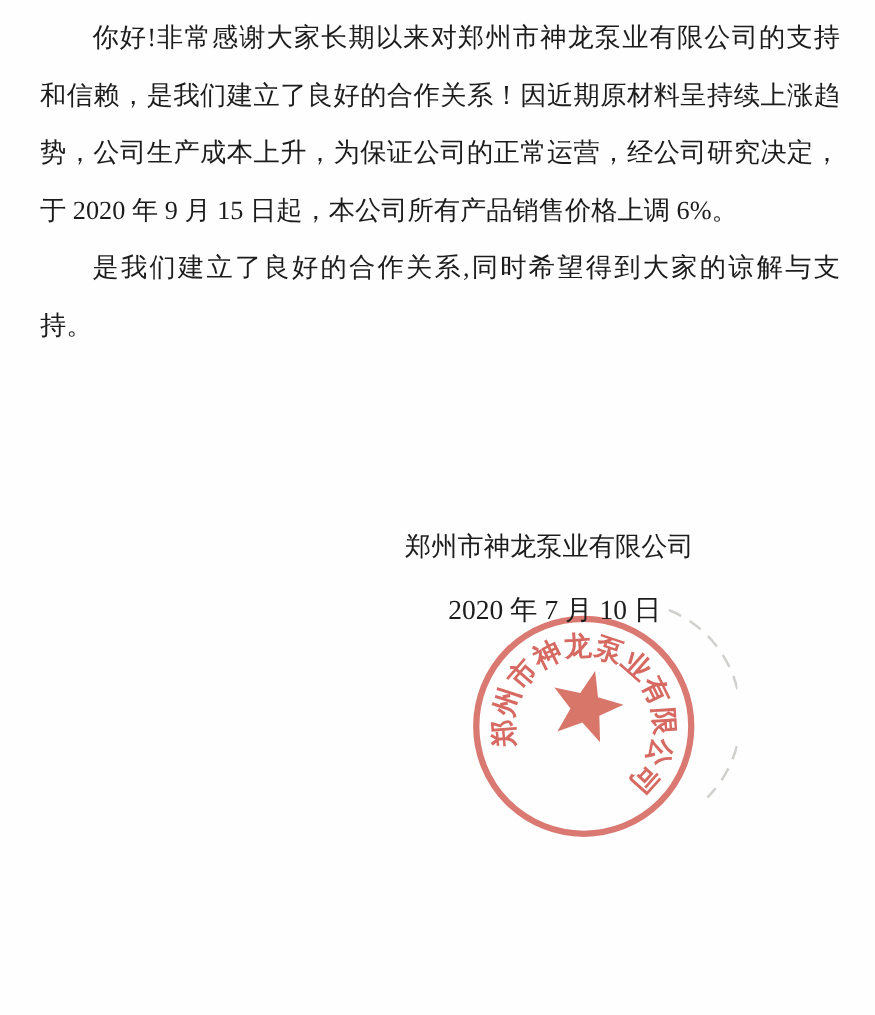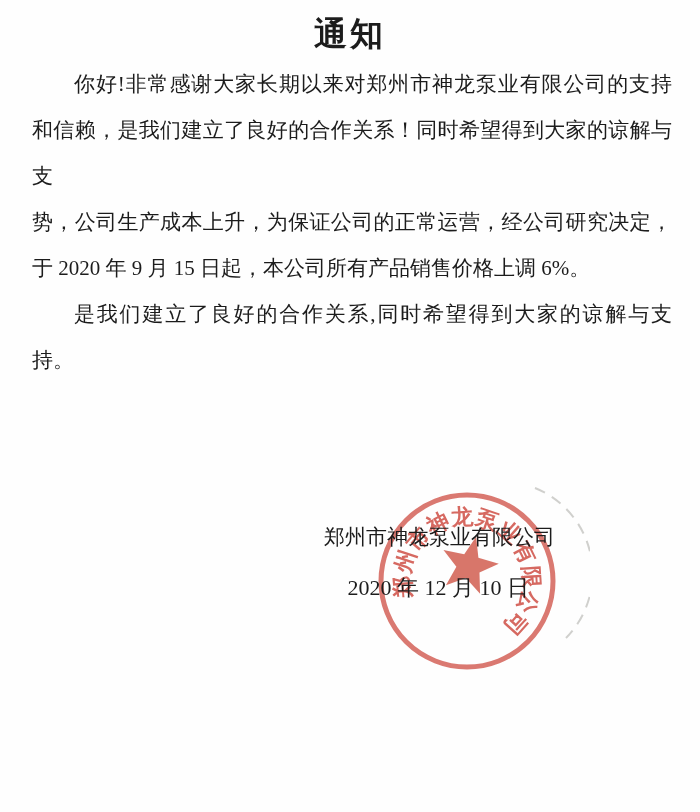--- a/index.html
+++ b/index.html
@@ -72,39 +72,38 @@
     font-size: 22px;
     letter-spacing: 0.5px;
     font-weight: 600;
   }
 </style>
 </head>
 <body>
 
 <div class="page">
 
-  <div class="doc-title">通知</div>
 
   <div class="content">
 
     <div class="para first">
       <div class="line jfull indent">你好!非常感谢大家长期以来对郑州市神龙泵业有限公司的支持</div>
-      <div class="line jfull">和信赖，是我们建立了良好的合作关系！同时希望得到大家的谅解与支</div>
+      <div class="line jfull">和信赖，是我们建立了良好的合作关系！因近期原材料呈持续上涨趋</div>
       <div class="line jfull">势，公司生产成本上升，为保证公司的正常运营，经公司研究决定，</div>
       <div class="line">于 2020 年 9 月 15 日起，本公司所有产品销售价格上调 6%。</div>
     </div>
 
     <div class="para">
       <div class="line jfull indent">是我们建立了良好的合作关系,同时希望得到大家的谅解与支</div>
       <div class="line">持。</div>
     </div>
 
     <div class="closing">
       <div class="signature">郑州市神龙泵业有限公司</div>
-      <div class="date">2020 年 12 月 10 日</div>
+      <div class="date">2020 年 7 月 10 日</div>
     </div>
   </div>
 
   <svg class="stamp" viewBox="0 0 220 210" xmlns="http://www.w3.org/2000/svg" xmlns:xlink="http://www.w3.org/1999/xlink">
 
     <path d="M 165 10 A 92 92 0 0 1 196 160" fill="none" stroke="#c7c6c3" stroke-width="2" stroke-dasharray="11 8" opacity="0.9"></path>
 
     <circle cx="97" cy="103" r="86" fill="none" stroke="#d0544a" stroke-width="5" opacity="0.85"></circle>
 
     <polygon points="103,62 110.3,81.9 131.5,82.7 114.9,95.9 120.6,116.3 103,104.5 85.4,116.3 91.1,95.9 74.5,82.7 95.7,81.9" transform="rotate(14 103 92) translate(-5,-3)" fill="#cf5648" opacity="0.88"></polygon>

